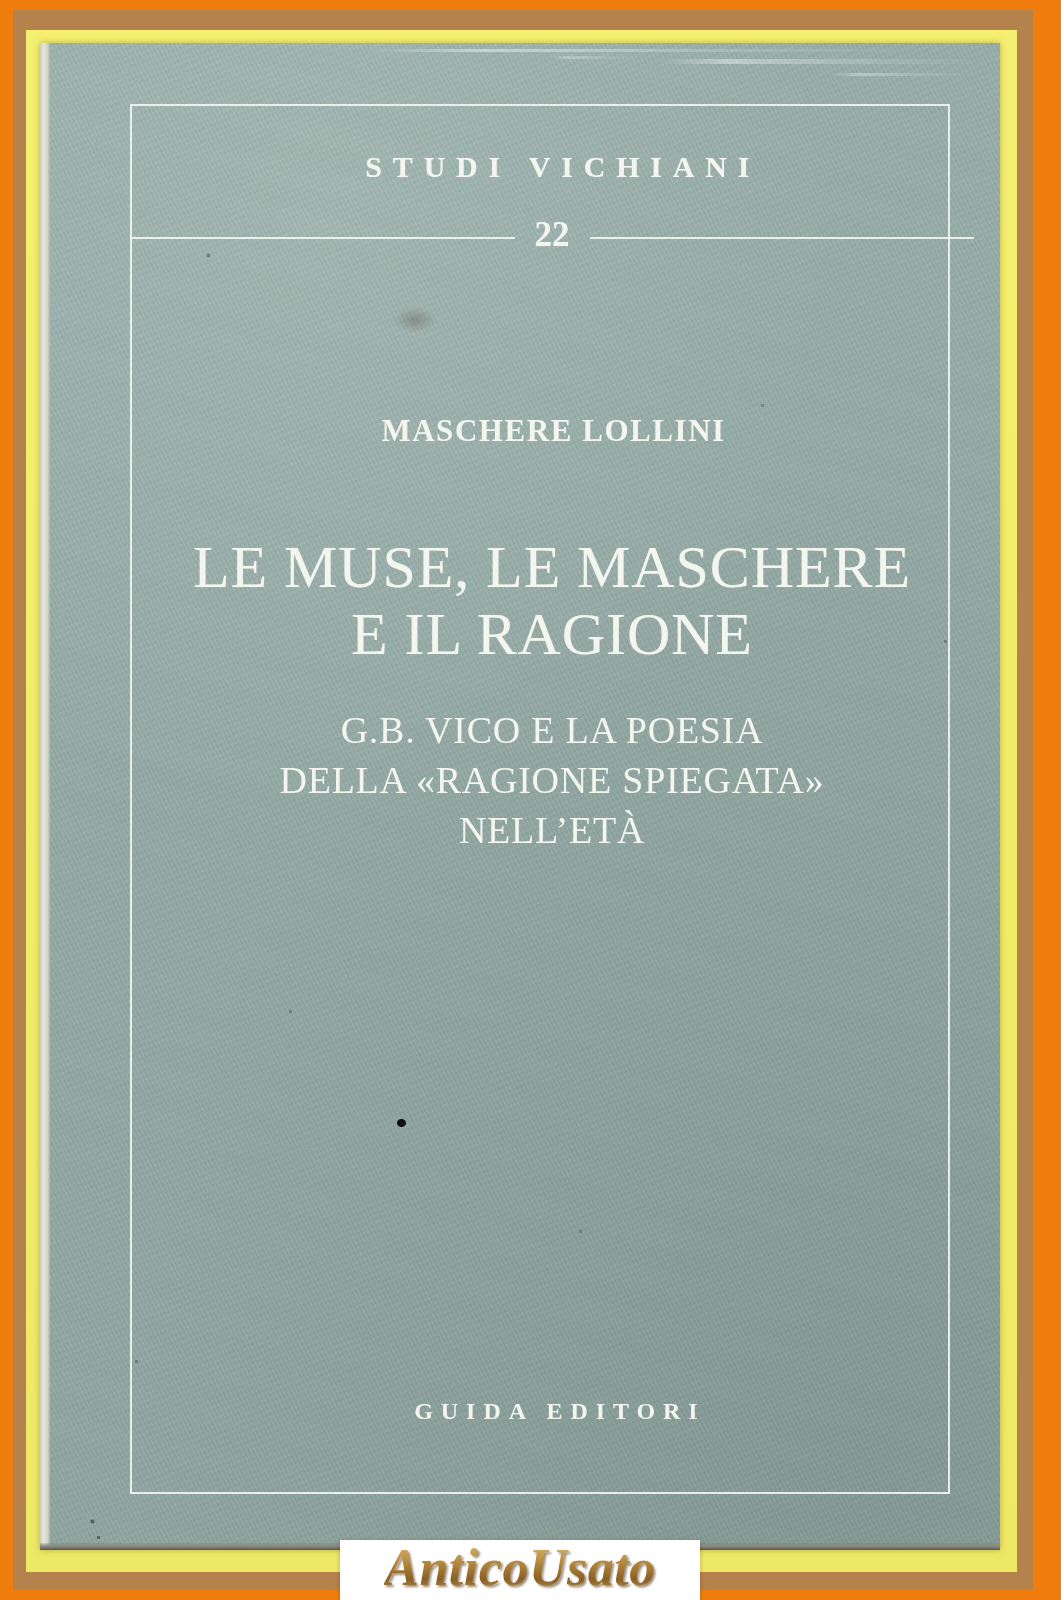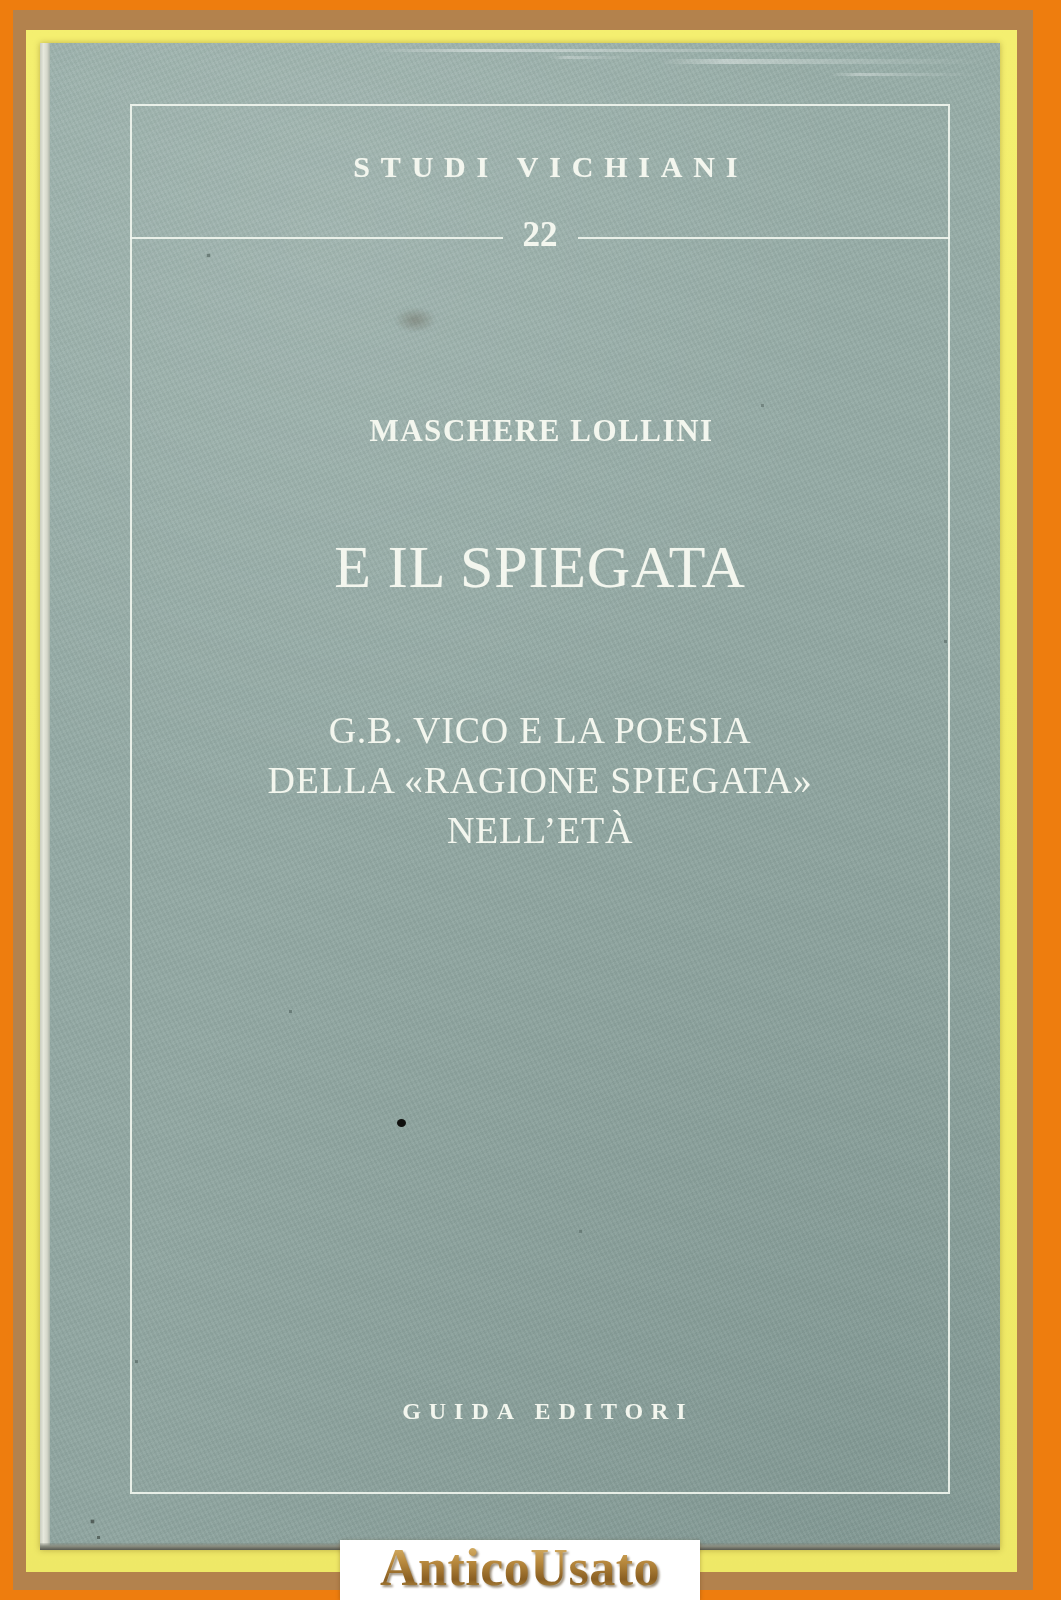--- a/index.html
+++ b/index.html
@@ -71,20 +71,21 @@
     border: 2px solid rgba(240,245,238,0.92);
     box-sizing: border-box;
   }
   
   .text-col {
     position: absolute;
     left: 90px; top: 61px;
     width: 820px; height: 1390px;
     color: #f3f6ee;
     text-align: center;
+    padding-left: 24px;
   }
   .series {
     position: absolute;
     left: 0; width: 100%;
     top: 46px;
     font-size: 30px;
     font-weight: bold;
     letter-spacing: 0.36em;
     padding-left: 0.36em; 
     text-shadow: 0 0 1px rgba(255,255,255,0.35);
@@ -192,20 +193,21 @@
     background: #ffffff;
     box-shadow: 0 1px 4px rgba(80,50,10,0.35);
     display: flex;
     align-items: flex-start;
     justify-content: center;
     overflow: hidden;
   }
   .watermark-text {
     margin-top: -2px;
     font-family: "Liberation Serif", "DejaVu Serif", serif;
+    font-style: italic;
     font-weight: bold;
     font-size: 52px;
     letter-spacing: 0.01em;
     color: #a9812f;
     background: linear-gradient(180deg, #e3c27c 0%, #b98a3e 40%, #8a5f22 70%, #caa455 100%);
     -webkit-background-clip: text;
     background-clip: text;
     -webkit-text-fill-color: transparent;
     filter: drop-shadow(2px 2px 1px rgba(70,45,10,0.55));
     white-space: nowrap;
@@ -237,21 +239,22 @@
 
       <div class="rule22">
         <div class="rule-seg"></div>
         <span class="num">22</span>
         <div class="rule-seg"></div>
       </div>
 
       <div class="author">MASCHERE LOLLINI</div>
 
       <div class="title">
-        <div>E IL SPIEGATA</div>
+        <div>LE MUSE, LE MASCHERE</div>
+        <div>E IL RAGIONE</div>
       </div>
 
       <div class="subtitle">
         <div>G.B. VICO E LA POESIA</div>
         <div>DELLA «RAGIONE SPIEGATA»</div>
         <div>NELL’ETÀ</div>
       </div>
 
       <div class="publisher">GUIDA EDITORI</div>
     </div>

